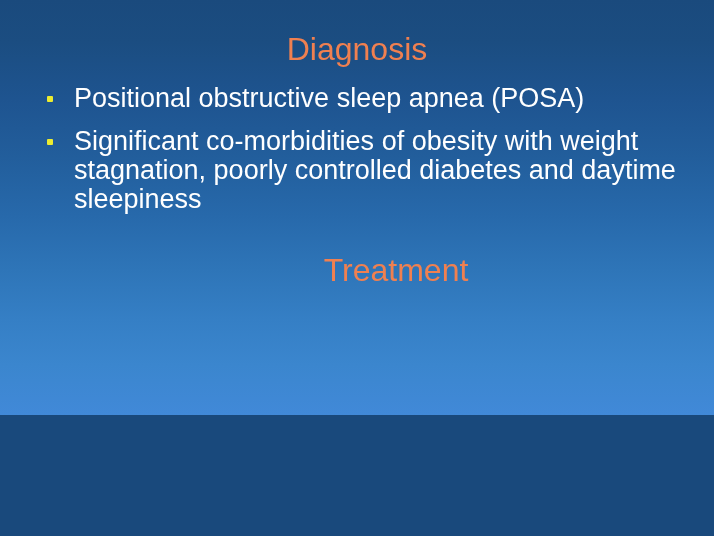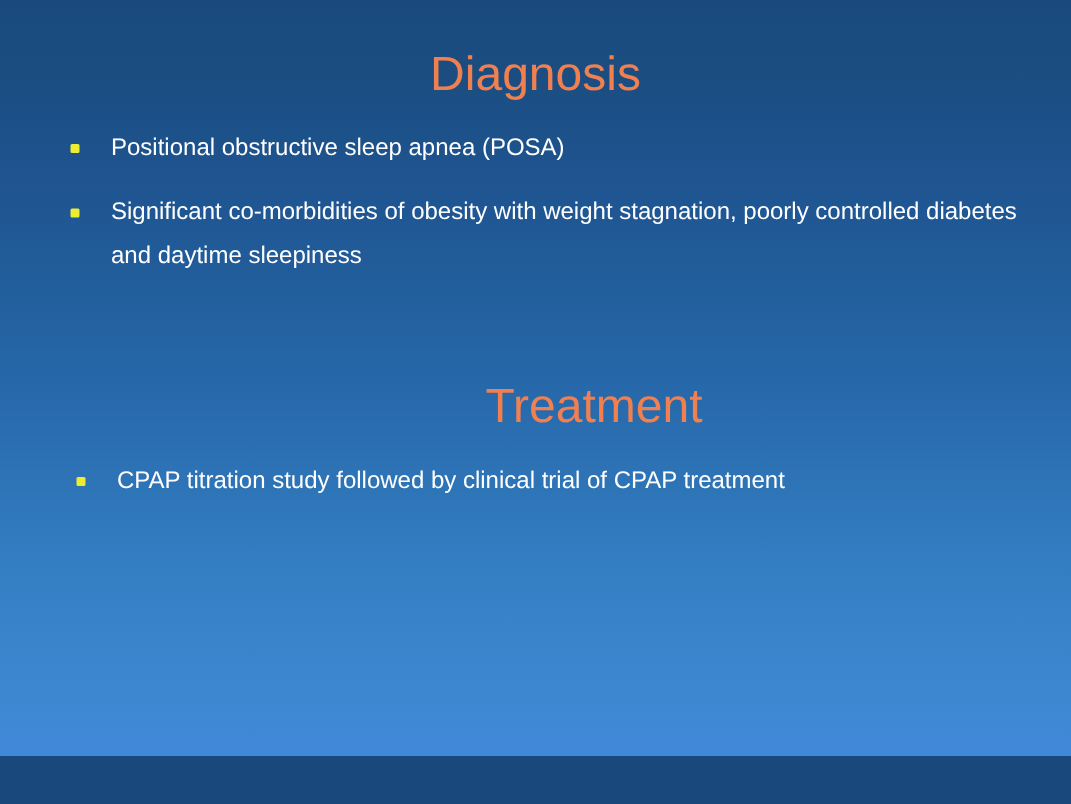--- a/index.html
+++ b/index.html
@@ -10,21 +10,21 @@
   body {
     width: 714px;
     height: 536px;
     overflow: hidden;
     font-family: "Liberation Sans", sans-serif;
     background: #19497c;
   }
   #slide {
     position: relative;
     width: 714px;
-    height: 504px;
+    height: 415px;
     box-sizing: border-box;
     background: linear-gradient(to bottom,
         #1a4a7d 0%,
         #1b4d81 10%,
         #1e5490 24%,
         #225e9c 38%,
         #2769ab 52%,
         #2e75b8 65%,
         #357fc5 77%,
         #3b86ce 88%,
@@ -70,21 +70,21 @@
     left: 42px;
     top: 306px;
     width: 640px;
   }
 
   .bullet-item {
     position: relative;
     padding-left: 36px;
     margin-bottom: 14px;
     color: #ffffff;
-    font-size: 16px;
+    font-size: 27px;
     line-height: 29px;
   }
   #list-treatment .bullet-item {
     margin-bottom: 19px;
   }
   .bullet-item:last-child {
     margin-bottom: 12px;
   }
   .bullet-marker {
     position: absolute;
@@ -113,19 +113,15 @@
     </li>
     <li class="bullet-item">
       <span class="bullet-marker"></span>
       <span class="bullet-text">Significant co-morbidities of obesity with weight stagnation, poorly controlled diabetes and daytime sleepiness</span>
     </li>
   </ul>
 
   <h1 class="heading" id="heading-treatment">Treatment</h1>
 
   <ul class="bullet-list" id="list-treatment">
-    <li class="bullet-item">
-      <span class="bullet-marker"></span>
-      <span class="bullet-text">CPAP titration study followed by clinical trial of CPAP treatment</span>
-    </li>
   </ul>
 
 </div>
 
 </body></html>

